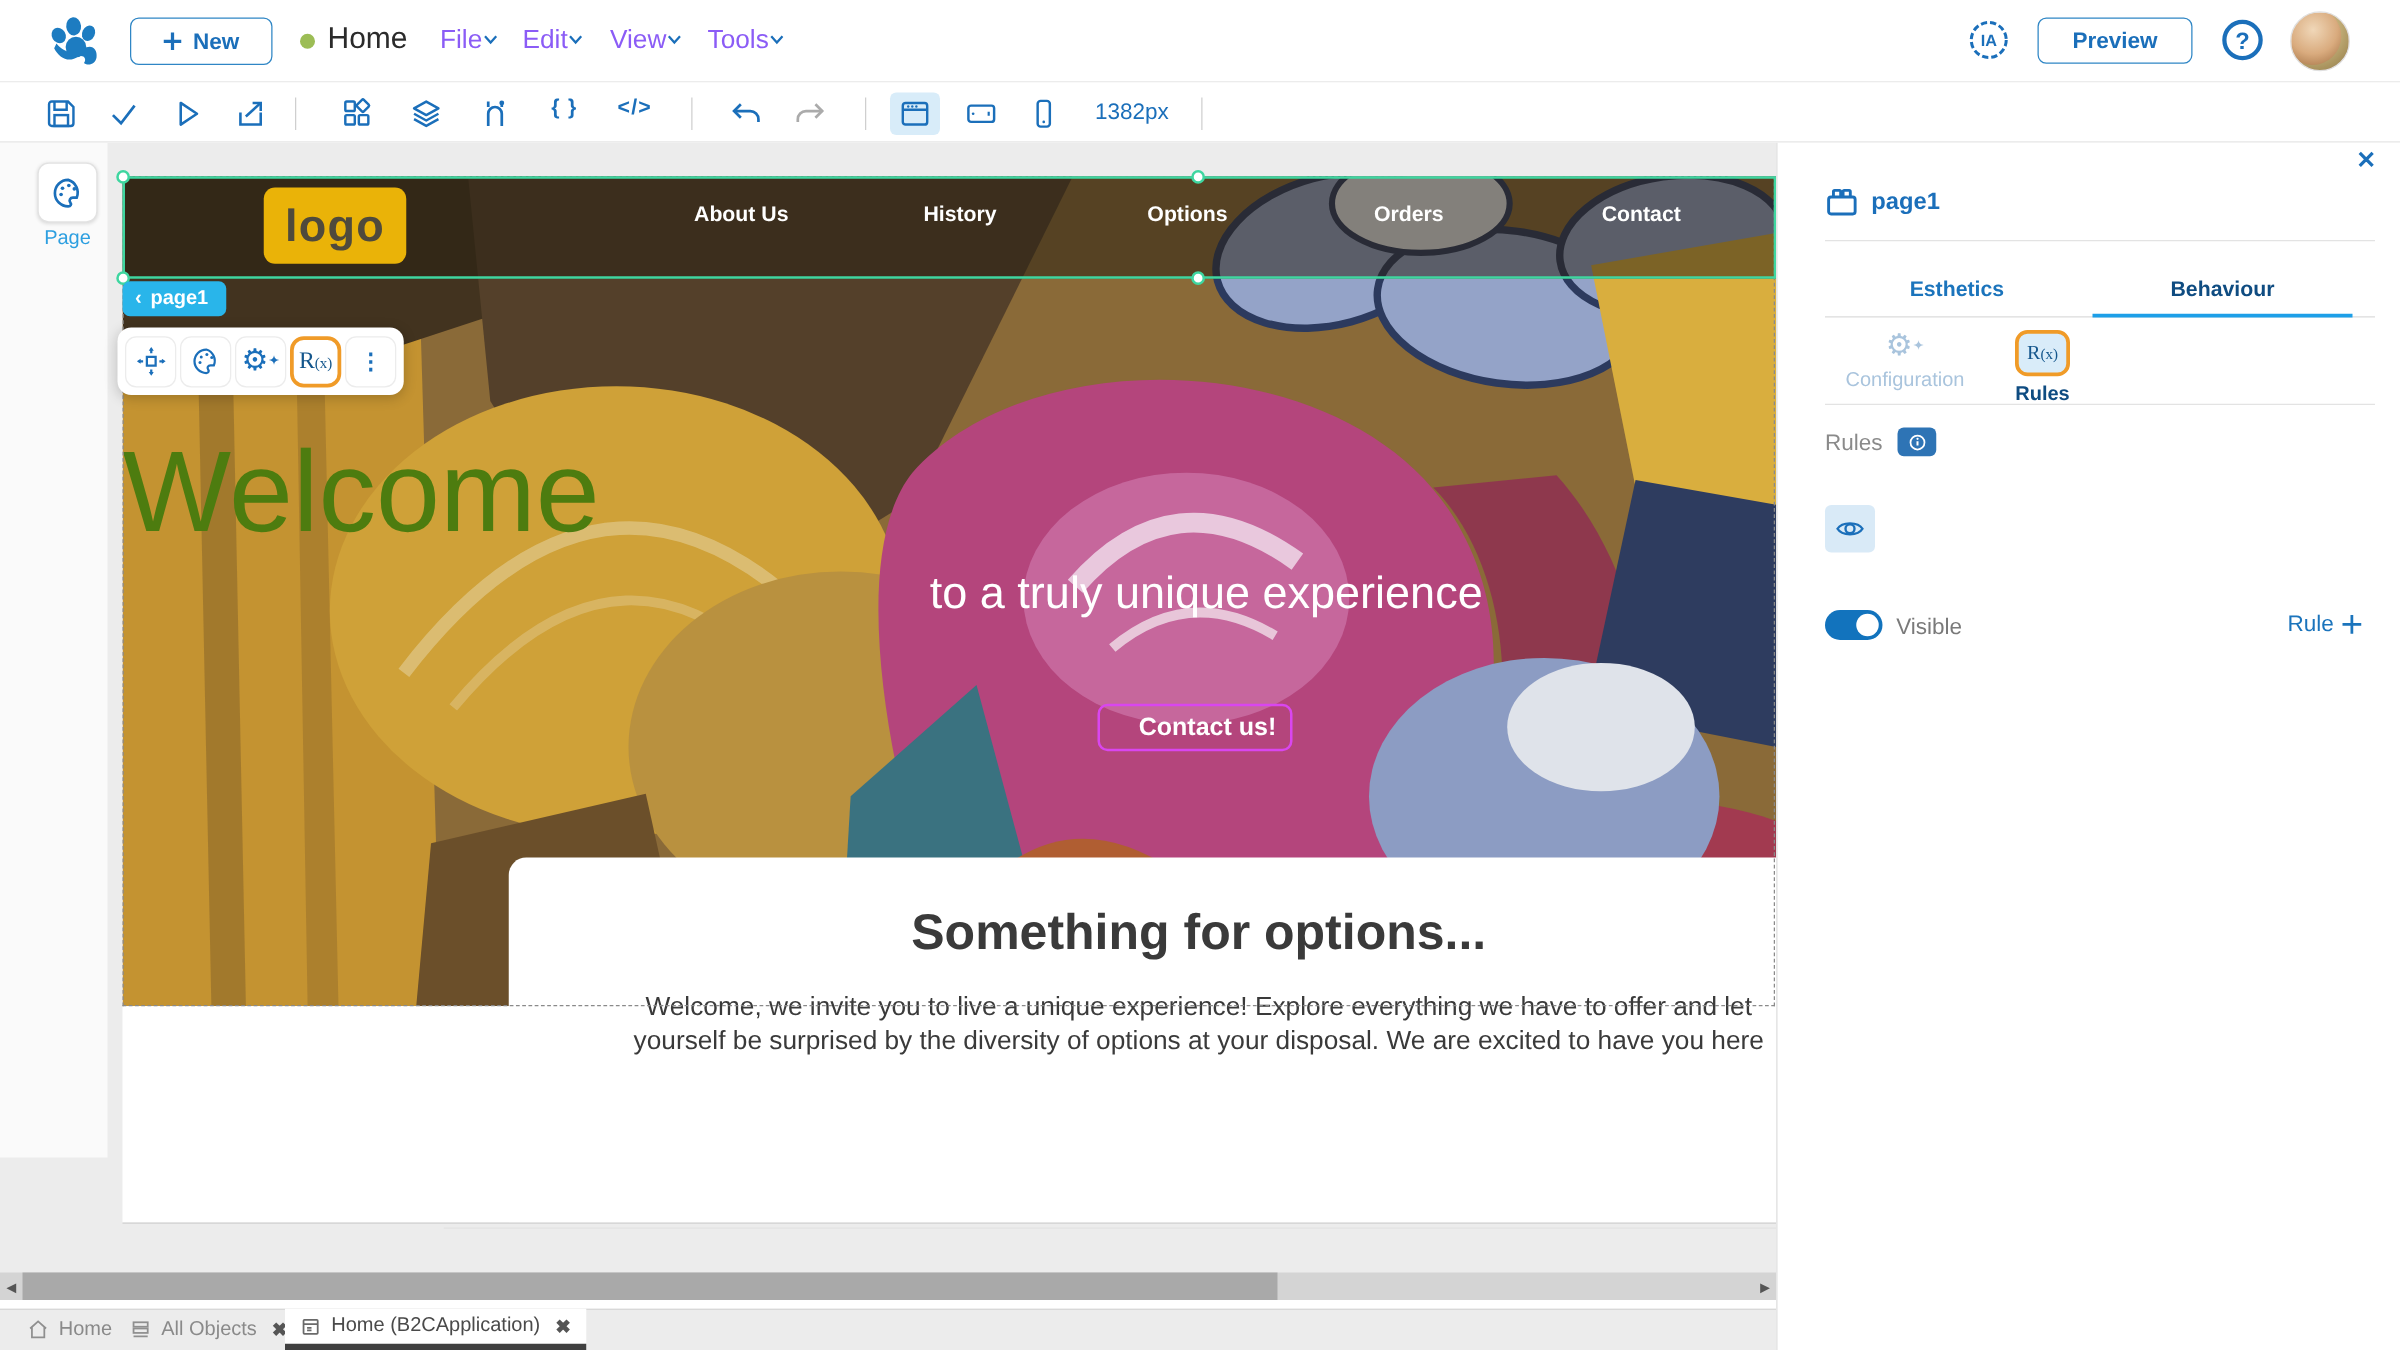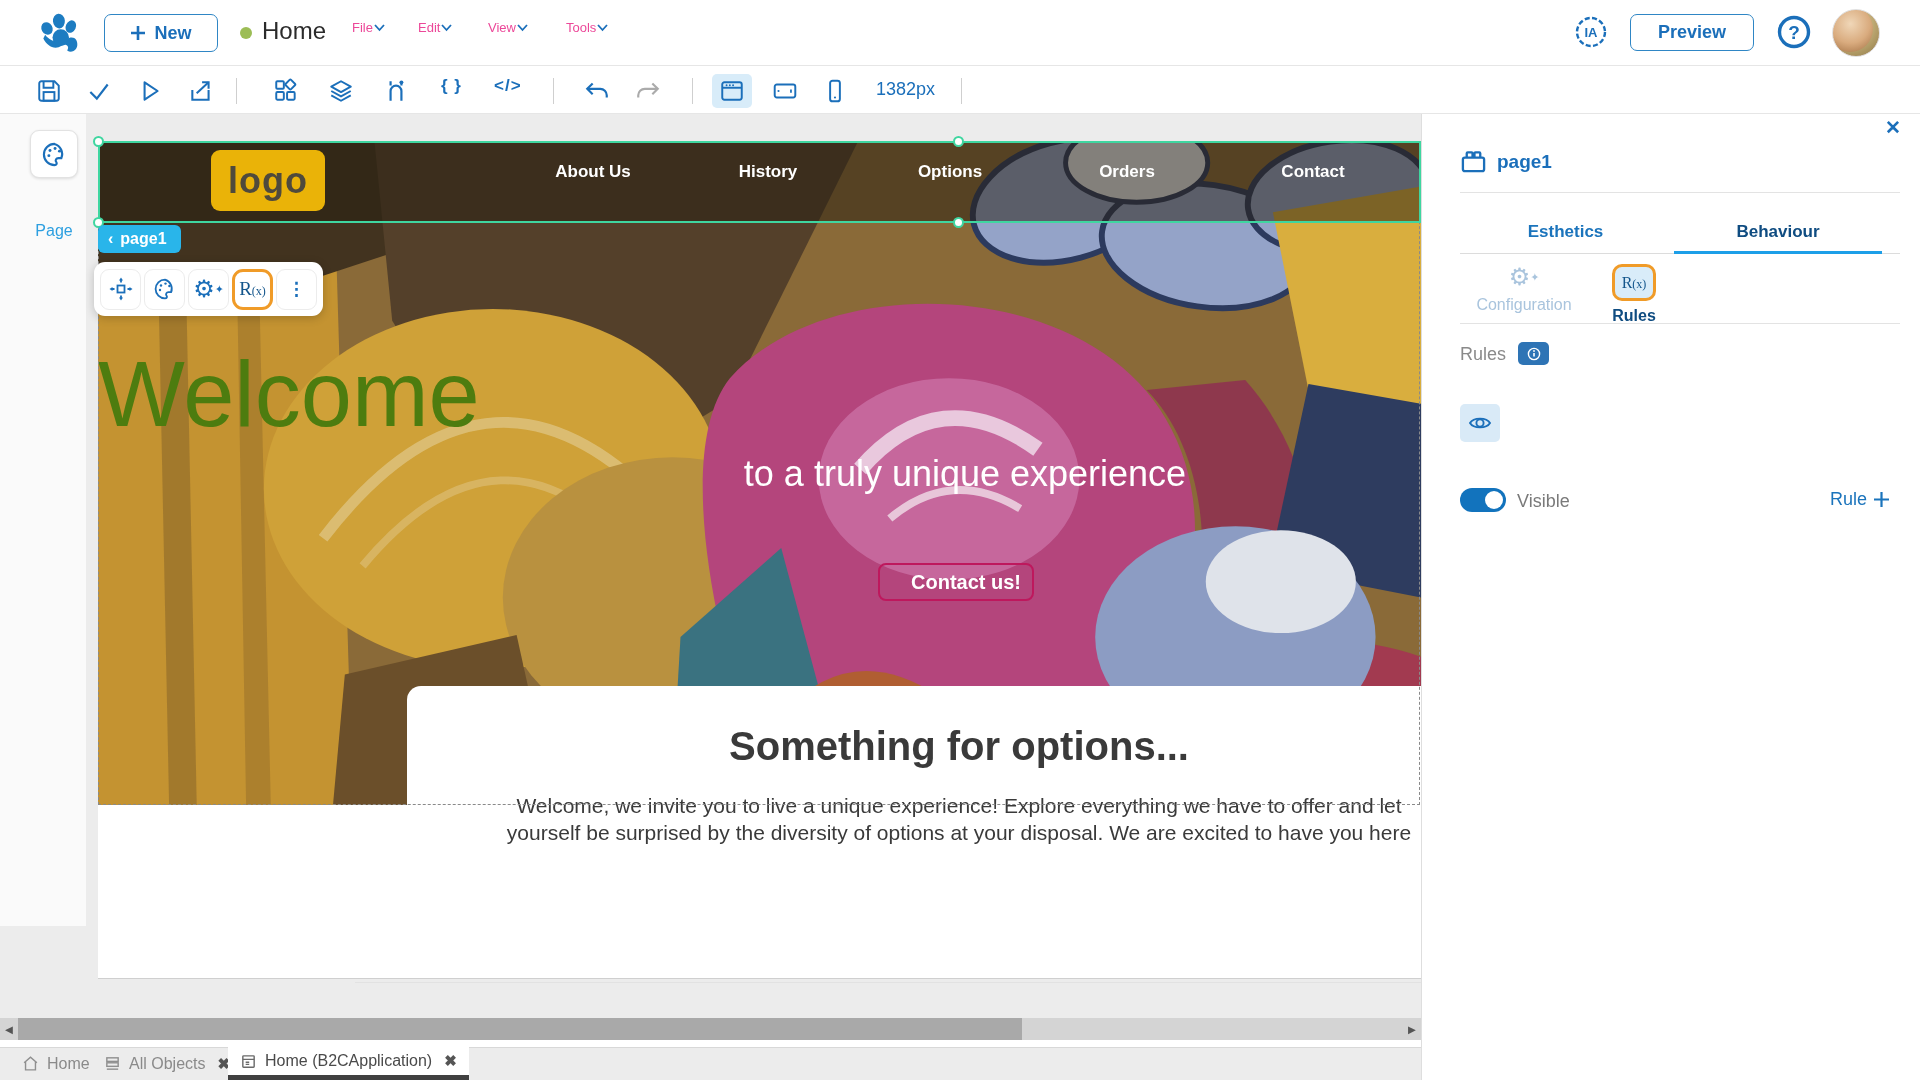--- a/index.html
+++ b/index.html
@@ -9,21 +9,21 @@
   .abs { position:absolute; }
 
   
   #topbar { left:0; top:0; width:1920px; height:66px; background:#fff; border-bottom:1px solid #e6e6e6; z-index:50; }
   #gx-logo { left:36px; top:11px; width:44px; height:44px; }
   #new-btn { left:104px; top:14px; width:114px; height:38px; border:1.5px solid #2f86c5; border-radius:7px;
     color:#1b6fba; font-size:18px; font-weight:700; display:flex; align-items:center; justify-content:center; gap:8px;
     background:#fff; cursor:pointer; }
   #doc-dot { left:240px; top:27px; width:12px; height:12px; border-radius:50%; background:#9cbd55; }
   #doc-title { left:262px; top:17px; font-size:24px; font-weight:500; color:#2b2b2b; }
-  .menu-item { top:20px; font-size:13px; color:#ec4899; display:flex; align-items:center; gap:1px; cursor:pointer; }
+  .menu-item { top:20px; font-size:21px; color:#8b5cf6; display:flex; align-items:center; gap:1px; cursor:pointer; }
   .chev { width:11px; height:8px; }
   #ia-badge { left:1572px; top:13px; width:38px; height:38px; }
   #preview-btn { left:1630px; top:14px; width:124px; height:37px; border:1.5px solid #2f86c5; border-radius:7px;
     color:#1b6fba; font-size:18px; font-weight:700; display:flex; align-items:center; justify-content:center; background:#fff; }
   #help-btn { left:1776px; top:14px; width:36px; height:36px; }
   #avatar { left:1832px; top:9px; width:48px; height:48px; border-radius:50%;
     background:radial-gradient(circle at 38% 30%, #f0d7b8 0%, #d9ab7e 45%, #b07f52 72%, #7e5c3e 100%);
     box-shadow:inset -6px -4px 0 0 rgba(160,190,120,.35); border:1px solid #e0e0e0; }
 
   
@@ -32,33 +32,33 @@
   .tb-sep { position:absolute; top:12px; width:1px; height:26px; background:#cfcfcf; }
   .tb-glyph { position:absolute; top:10px; font-weight:700; color:#1b6fba; font-size:17px; letter-spacing:1px; }
   #dev-desktop-bg { left:712px; top:8px; width:40px; height:34px; background:#d8ecf9; border-radius:5px; }
   #vp-width { left:876px; top:13px; color:#1b6fba; font-size:18px; }
 
   
   #viewport { left:0; top:114px; width:1421px; height:966px; background:#ececec; overflow:hidden; z-index:10; }
   #left-rail { left:0; top:0; width:86px; height:812px; background:#fafafa; }
   #page-tool { left:30px; top:16px; width:48px; height:48px; background:#fff; border:1px solid #e2e2e2; border-radius:9px;
     box-shadow:0 1px 3px rgba(0,0,0,.12); display:flex; align-items:center; justify-content:center; cursor:pointer; }
-  #page-tool-label { left:30px; top:68px; width:48px; text-align:center; color:#2d9fe0; font-size:16px;margin-top:40px; }
+  #page-tool-label { left:30px; top:68px; width:48px; text-align:center; color:#2d9fe0; font-size:16px; }
 
   #site-page { left:98px; top:27px; width:1323px; height:837px; background:#fff; }
   #site-image { left:98px; top:27px; width:1323px; height:664px; overflow:hidden; }
   #site-image svg { display:block; width:100%; height:100%; }
   #site-header-overlay { left:98px; top:27px; width:1323px; height:82px; background:rgba(38,30,18,.52); }
   #site-logo { left:211px; top:36px; width:114px; height:61px; background:#eab308; border-radius:9px;
     display:flex; align-items:center; justify-content:center; font-size:36px; font-weight:700; color:#4f4a3c; letter-spacing:1px; }
   .nav-item { top:58px; transform:translate(-50%,-50%); color:#fff; font-size:17px; font-weight:700; white-space:nowrap; cursor:pointer; }
 
   #hero-title { left:98px; top:228px; width:1722px; text-align:left; color:#4d7c0f; font-size:92px; font-weight:400; }
   #hero-sub { left:98px; top:339px; width:1722px; text-align:center; color:#fff; font-size:36px; font-weight:400;padding-left:12px; }
-  #hero-cta { left:878px; top:449px; width:156px; height:38px; border:2px solid #be185d; border-radius:8px; background:transparent;
+  #hero-cta { left:878px; top:449px; width:156px; height:38px; border:2px solid #d946ef; border-radius:8px; background:transparent;
     color:#fff; font-size:20px; font-weight:700; display:flex; align-items:center; justify-content:center; cursor:pointer;padding-left:20px; }
 
   #white-card { left:407px; top:572px; width:1014px; height:292px; background:#fff; border-radius:14px 0 0 0; }
   #section-title { left:98px; top:610px; width:1722px; text-align:center; color:#3a3a3a; font-size:40px; font-weight:700; }
   .para-line { left:98px; width:1722px; text-align:center; color:#3a3a3a; font-size:21px; white-space:nowrap; }
 
   #marching-ants { left:98px; top:27px; width:1322px; height:664px; border:1px dashed #8a8a8a; pointer-events:none; z-index:6; }
   #sel-border { left:98px; top:27px; width:1323px; height:82px; border:2px solid #3fd6a0; z-index:7; }
   .handle { position:absolute; width:11px; height:11px; border-radius:50%; background:#fff; border:2px solid #3fd6a0; z-index:8; }
 

